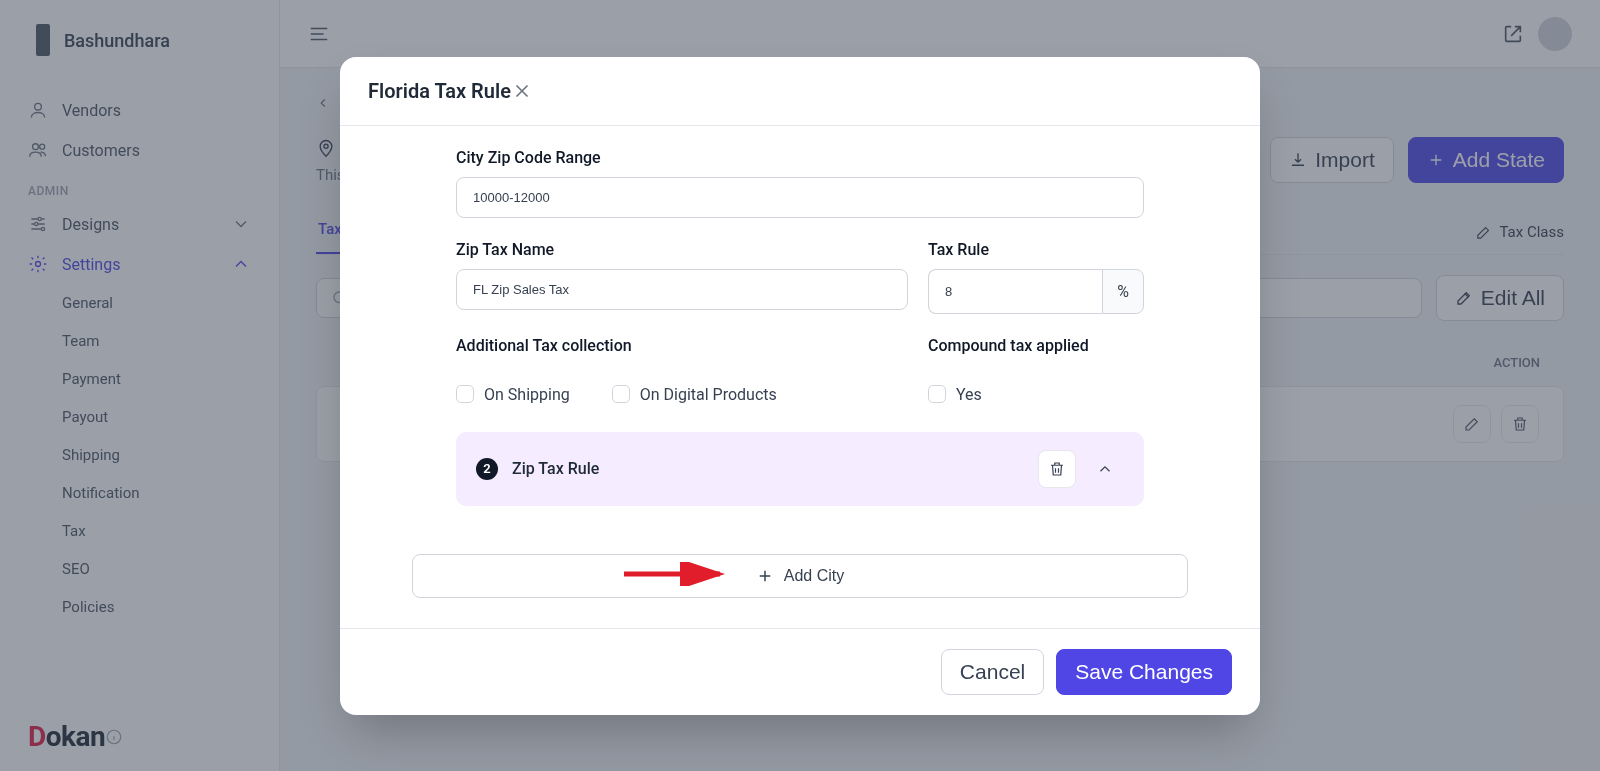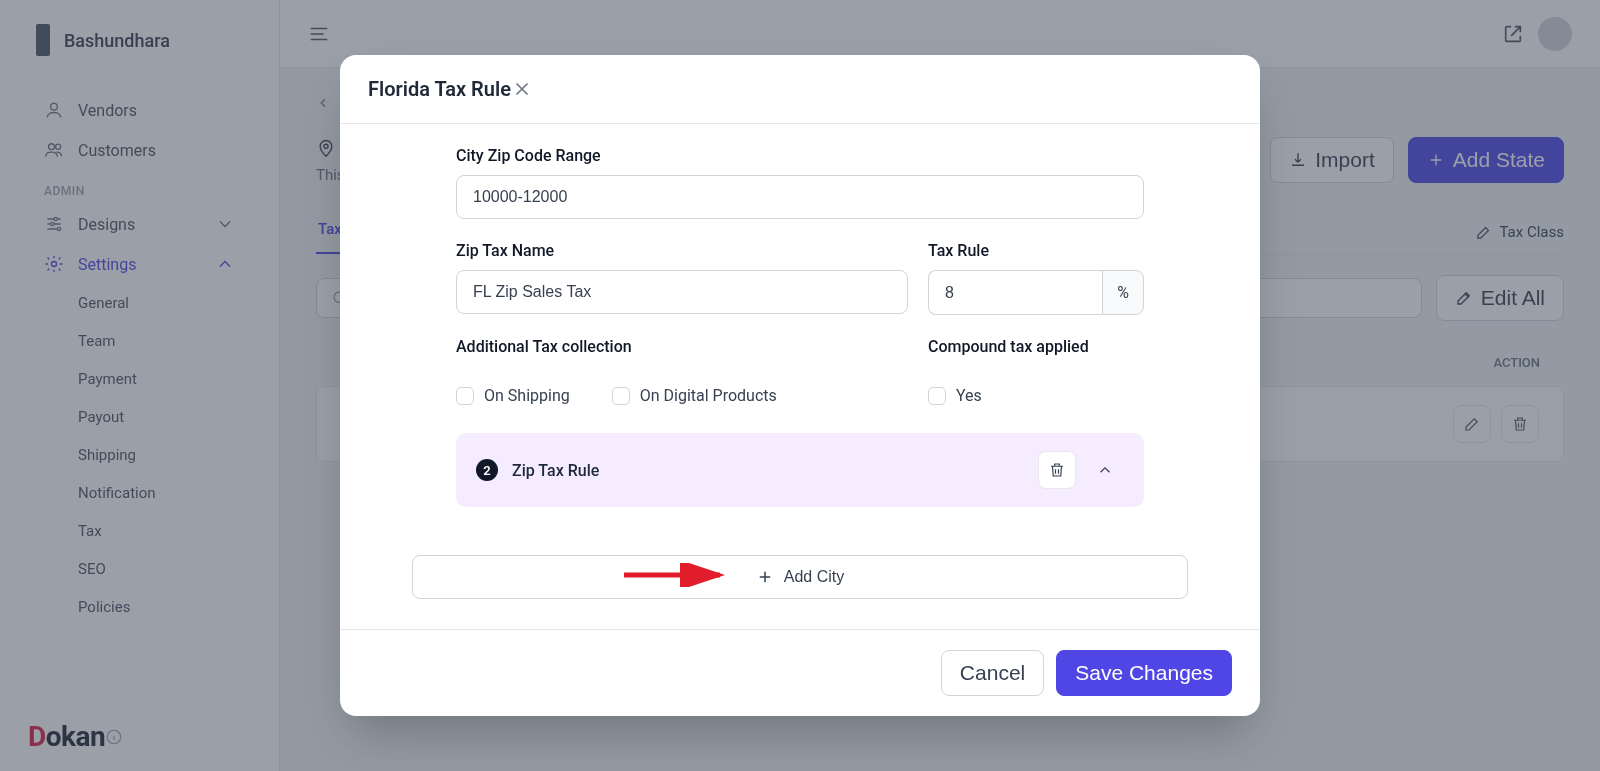--- a/index.html
+++ b/index.html
@@ -3,21 +3,21 @@
 <meta charset="utf-8">
 <style>
   * { box-sizing: border-box; margin: 0; padding: 0; }
   body { font-family: -apple-system, BlinkMacSystemFont, "Segoe UI", Roboto, sans-serif; background: #f1f2f4; color: #1f2937; width: 1600px; height: 771px; overflow: hidden; position: relative; }
   
   
   .sidebar { position: absolute; left: 0; top: 0; width: 280px; height: 100%; background: #ffffff; border-right: 1px solid #e5e7eb; display: flex; flex-direction: column; }
   .brand { display: flex; align-items: center; gap: 14px; padding: 24px 28px 24px 36px; }
   .brand-logo { width: 14px; height: 32px; background: #4b5563; border-radius: 2px; }
   .brand-name { font-size: 18px; font-weight: 500; color: #374151; }
-  .side-nav { flex: 1; padding: 10px 16px; }
+  .side-nav { flex: 1; padding: 10px 0; }
   .sec-label { font-size: 12px; font-weight: 500; color: #9ca3af; padding: 14px 28px 6px; letter-spacing: .5px; }
   .nav-item { display: flex; align-items: center; gap: 14px; padding: 10px 28px; font-size: 16px; color: #4b5563; cursor: pointer; position: relative; }
   .nav-item svg { width: 20px; height: 20px; stroke: #6b7280; fill: none; stroke-width: 1.6; }
   .nav-item.active { color: #4f46e5; }
   .nav-item.active svg { stroke: #4f46e5; }
   .nav-item .chev { margin-left: auto; }
   .sub-item { padding: 10px 28px 10px 62px; font-size: 15px; color: #4b5563; cursor: pointer; }
   .brand-footer { display: flex; align-items: center; gap: 0; padding: 18px 28px; }
   .brand-footer .logo-text { font-size: 28px; font-weight: 700; letter-spacing: -0.5px; }
   .brand-footer .d { color: #e11d48; }
@@ -57,21 +57,21 @@
 
   
   .overlay { position: absolute; inset: 0; background: rgba(55,65,81,0.5); display: flex; align-items: center; justify-content: center; }
   .modal { width: 920px; max-height: 700px; background: #fff; border-radius: 16px; display: flex; flex-direction: column; box-shadow: 0 25px 50px -12px rgba(0,0,0,0.25); }
   .modal-head { display: flex; align-items: center; justify-content: flex-start; padding: 22px 28px; border-bottom: 1px solid #e5e7eb; }
   .modal-title { font-size: 20px; font-weight: 600; }
   .close-btn { width: 22px; height: 22px; stroke: #6b7280; fill: none; stroke-width: 1.8; cursor: pointer; }
   .modal-body { padding: 22px 26px 30px; overflow-y: auto; }
   .form-area { padding: 0 90px; }
   .f-label { font-size: 16px; font-weight: 500; color: #111827; margin-bottom: 10px; display: block; }
-  .f-input { width: 100%; border: 1px solid #d1d5db; border-radius: 8px; padding: 12px 16px; font-size: 16px; color: #374151; outline: none; }
+  .f-input { width: 100%; border: 1px solid #d1d5db; border-radius: 8px; padding: 12px 16px; font-size: 13px; color: #374151; outline: none; }
   .row2 { display: flex; gap: 20px; margin-top: 22px; }
   .col { flex: 1; }
   .col.narrow { flex: 0 0 216px; }
   .rate-wrap { display: flex; }
   .rate-wrap input { border-radius: 8px 0 0 8px; border-right: none; }
   .rate-unit { border: 1px solid #d1d5db; border-radius: 0 8px 8px 0; background: #f9fafb; padding: 12px 14px; font-size: 16px; color: #374151; }
   .check-row { display: flex; align-items: center; gap: 10px; font-size: 16px; color: #374151; margin-top: 16px; }
   .chk { width: 18px; height: 18px; border: 1.5px solid #d1d5db; border-radius: 5px; }
   .checks { display: flex; gap: 42px; margin-top: 14px; }
   .zip-rule { margin-top: 28px; background: #f5ecff; border-radius: 10px; padding: 18px 20px; display: flex; align-items: center; gap: 14px; }

